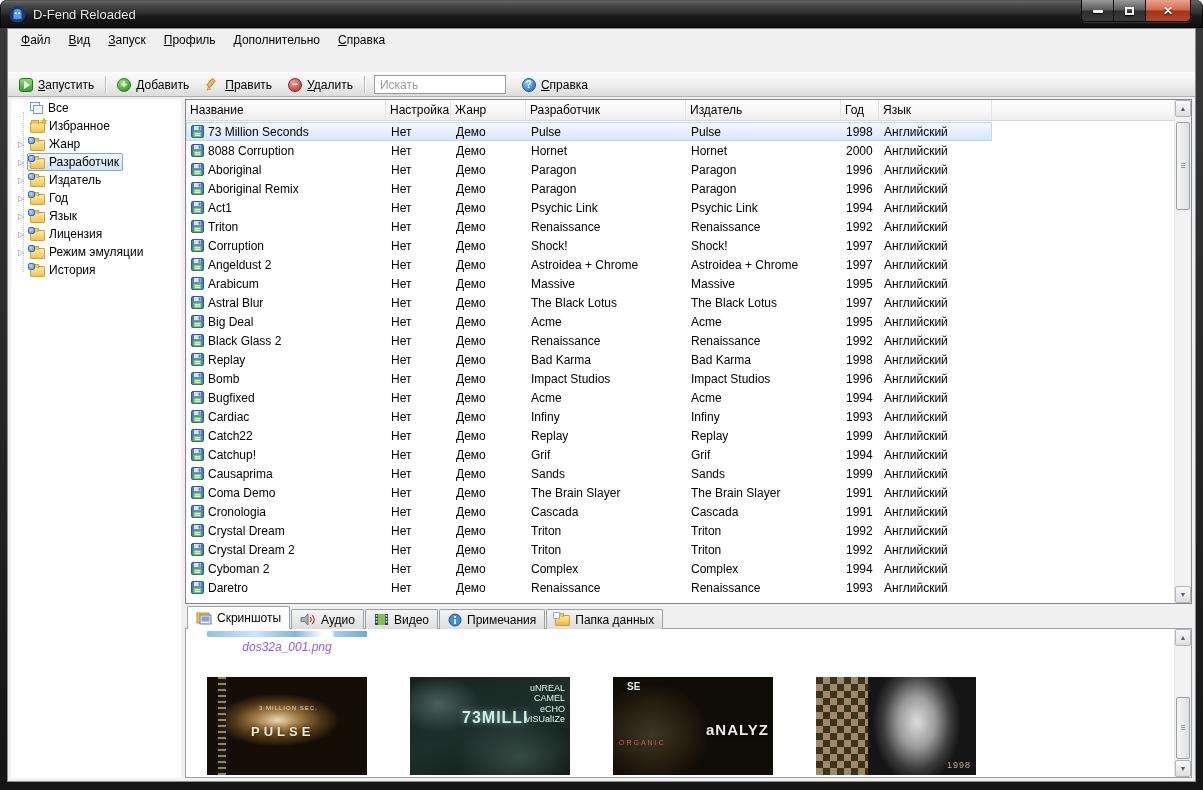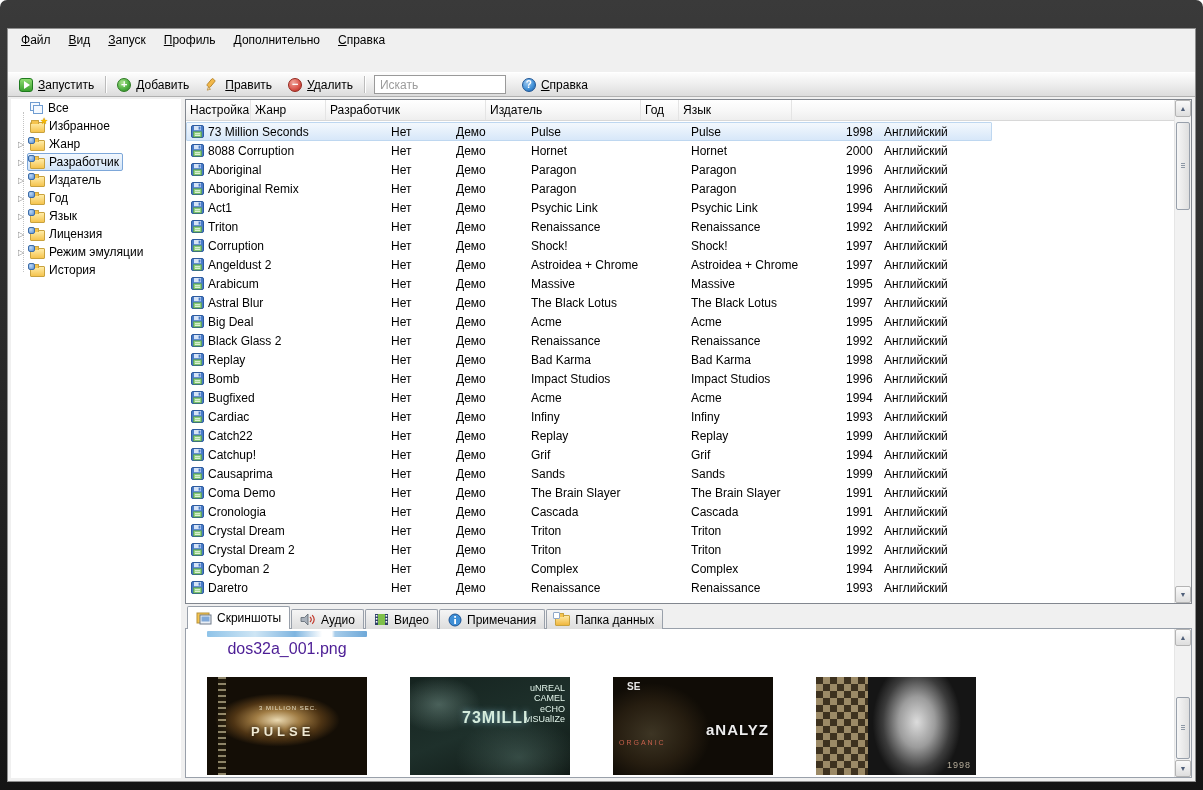--- a/index.html
+++ b/index.html
@@ -105,21 +105,21 @@
   
   .tabstrip{height:23px;display:flex;align-items:flex-end;padding-left:2px;position:relative;z-index:2;flex:0 0 auto;margin-top:2px;}
   .tab{display:flex;align-items:center;gap:5px;padding:0 8px;font-size:12px;height:20px;
     border:1px solid #99a0aa;border-bottom:none;border-radius:2px 2px 0 0;margin-right:1px;
     background:linear-gradient(#f5f5f5,#dddddd);cursor:default;}
   .tab.active{background:#fff;height:23px;position:relative;z-index:3;}
   
   .panel{flex:1;border:1px solid #99a0aa;background:#fff;margin-top:-1px;position:relative;overflow:hidden;min-height:0;}
   .sliver{position:absolute;left:21px;top:2px;width:160px;height:6px;border-radius:1px;
     background:linear-gradient(90deg,#8fc3e8 0%,#cfe6f5 30%,#7fb5e0 55%,#ffffff 72% 78%,#a8cdea 80%,#6ea8d8 100%);}
-  .plabel{position:absolute;left:21px;top:11px;width:160px;text-align:center;font-size:16px;color:#4c1d95;}
+  .plabel{position:absolute;left:21px;top:11px;width:160px;text-align:center;font-size:12px;color:#8b5cf6;font-style:italic;}
   .thumbrow{position:absolute;left:21px;top:48px;display:flex;gap:43px;}
   .thumbblock{width:160px;}
   .thumb{width:160px;height:98px;position:relative;overflow:hidden;background:#111;}
   .tlabel{text-align:center;font-size:12px;color:#000;margin-top:6px;white-space:nowrap;}
   .ov{position:absolute;color:#fff;line-height:1.15;}
   .t-pulse{background:radial-gradient(80px 34px at 44% 44%,#ead9b2 0%,#a07c44 28%,#4e3414 55%,#140e06 78%),
     linear-gradient(115deg,#1e170d 0%,#2c2214 50%,#0a0805 100%);}
   .t-pulse::before{content:"";position:absolute;left:11px;top:0;bottom:0;width:8px;
     background:repeating-linear-gradient(#cfc49c 0 2px,#241d0e 2px 6px);opacity:.65;}
   .t-pulse .ov1{top:28px;left:52px;font-size:6px;letter-spacing:1px;color:#e5dcc2;}
@@ -137,20 +137,42 @@
   .t-face{background:radial-gradient(52px 72px at 63% 46%,#dcdcdc 0%,#9c9c9c 35%,#3c3c3c 65%,#151515 85%),
     radial-gradient(34px 90px at 40% 50%,#7c5836 0%,#4c3118 60%,rgba(0,0,0,0) 78%),#0f0f0f;}
   .t-face::before{content:"";position:absolute;left:0;top:0;bottom:0;width:52px;
     background:repeating-conic-gradient(#c9b181 0% 25%,#4c3b22 25% 50%) 0 0/14px 14px;opacity:.75;}
   .t-face .ov1{bottom:5px;right:5px;font-size:9px;color:#b5ac9a;letter-spacing:1px;}
 </style>
 </head>
 <body>
 
 <div class="window">
+  <div class="titlebar">
+    <span class="icw">
+      <svg width="17" height="17" viewBox="0 0 17 17">
+        <circle cx="8.5" cy="8.5" r="8" fill="#123c7a"></circle>
+        <path d="M8.5 3 C5.6 3 4.5 5.1 4.5 7.6 V13.4 l1.35-1 1.32 1 1.33-1 1.33 1 1.32-1 1.35 1 V7.6 C12.5 5.1 11.4 3 8.5 3 Z" fill="#5e9de6"></path>
+        <circle cx="6.8" cy="7.2" r="1" fill="#ffffff"></circle>
+        <circle cx="10.2" cy="7.2" r="1" fill="#ffffff"></circle>
+      </svg>
+    </span>
+    <span class="title">D-Fend Reloaded</span>
+    <div class="caption-buttons">
+      <div class="cap">
+          <span class="glyph-min"></span>
+        </div>
+      <div class="cap">
+          <span class="glyph-max"></span>
+        </div>
+      <div class="cap close">
+          <span class="glyph-close">✕</span>
+        </div>
+    </div>
+  </div>
 
   <div class="client">
     <div class="menubar">
         <div class="menu-item"><span class="u">Ф</span><span>айл</span></div>
         <div class="menu-item"><span class="u">В</span><span>ид</span></div>
         <div class="menu-item"><span class="u">З</span><span>апуск</span></div>
         <div class="menu-item"><span class="u">П</span><span>рофиль</span></div>
         <div class="menu-item"><span class="u">Д</span><span>ополнительно</span></div>
         <div class="menu-item"><span class="u">С</span><span>правка</span></div>
       </div>
@@ -297,20 +319,21 @@
                 </span>
               </span>
               <span>История</span>
             </span>
      </div>
         </div>
 
       <div class="rightcol">
         <div class="tablewrap">
           <div class="thead">
+              <div class="th" style="width:200px">Название</div>
               <div class="th" style="width:65px">Настройка</div>
               <div class="th" style="width:75px">Жанр</div>
               <div class="th" style="width:160px">Разработчик</div>
               <div class="th" style="width:155px">Издатель</div>
               <div class="th" style="width:38px">Год</div>
               <div class="th" style="width:113px">Язык</div>
               <div class="th fill"></div>
             </div>
           <div class="tbody">
               <div class="tr sel">

